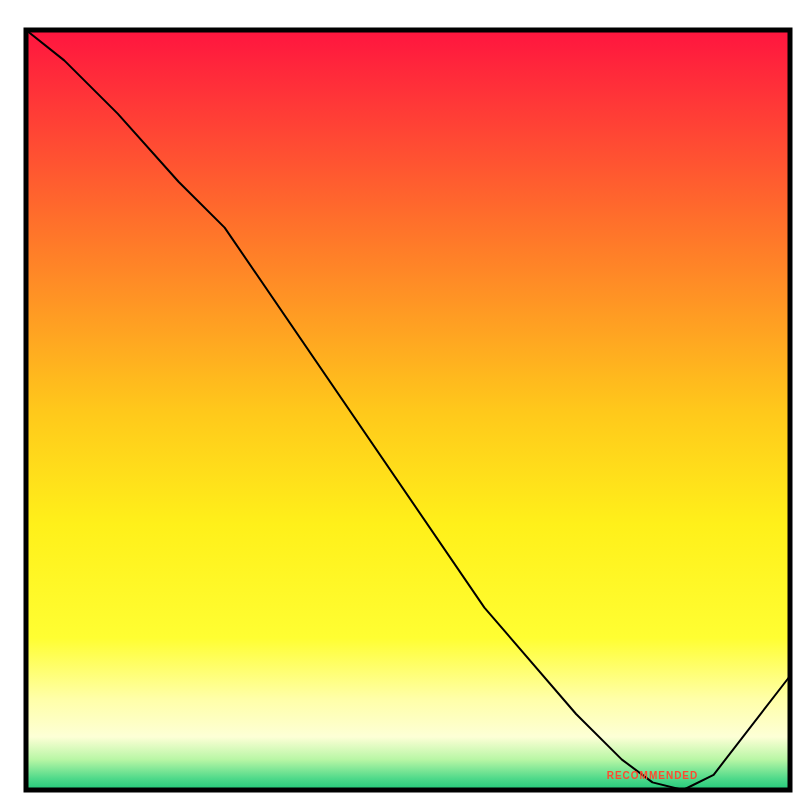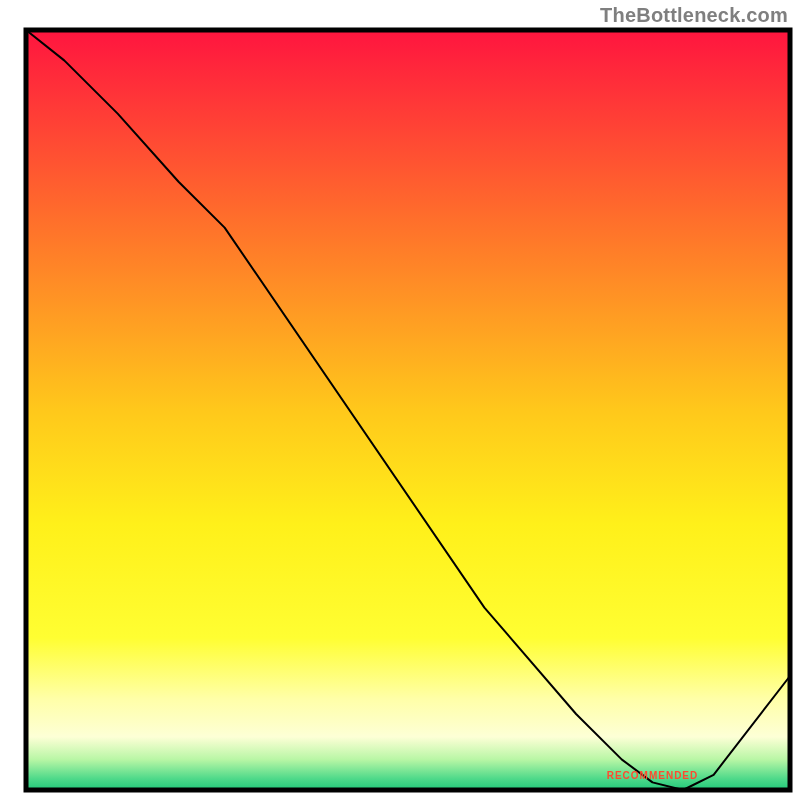--- a/index.html
+++ b/index.html
@@ -27,21 +27,20 @@
     font-weight: 600;
     color: #7f7f7f;
     letter-spacing: 0.2px;
   }
 </style>
 </head>
 <body>
 
 <div class="canvas-wrap">
 
-  <div class="attribution">TheBottleneck.com</div>
 
   <svg id="chart-svg" width="800" height="800" viewBox="0 0 800 800">
     <defs>
       <linearGradient id="bg-grad" x1="0" y1="0" x2="0" y2="1">
           <stop offset="0.00%" stop-color="#ff153f"></stop>
           <stop offset="25.00%" stop-color="#ff6f2b"></stop>
           <stop offset="50.00%" stop-color="#ffc81b"></stop>
           <stop offset="65.00%" stop-color="#fff01a"></stop>
           <stop offset="80.00%" stop-color="#fffe32"></stop>
           <stop offset="88.00%" stop-color="#ffffa8"></stop>

